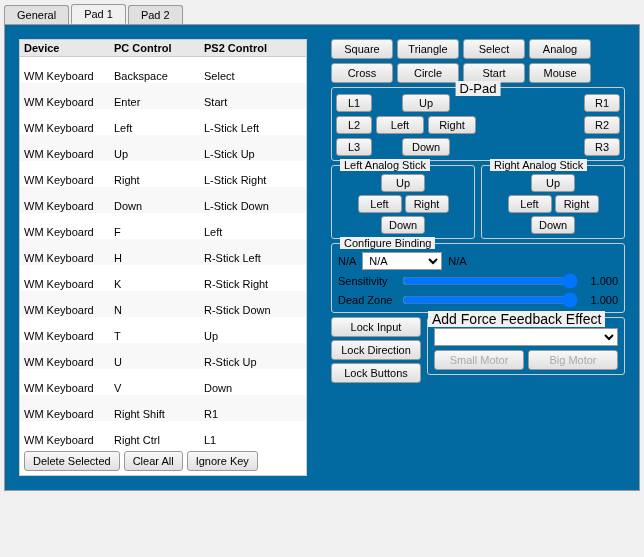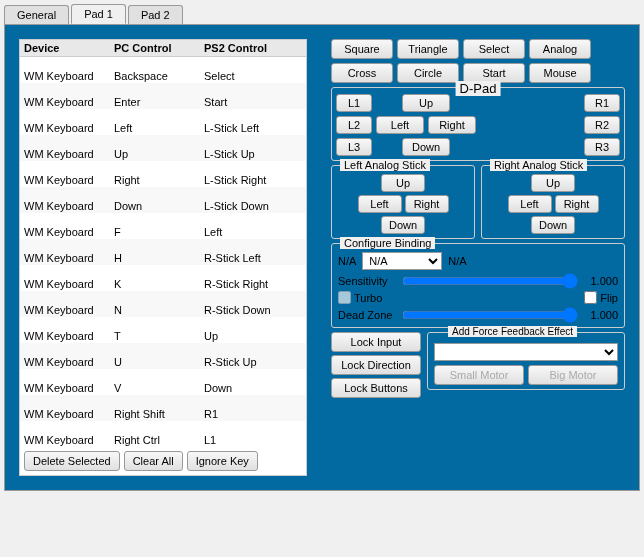--- a/index.html
+++ b/index.html
@@ -280,24 +280,24 @@
     .force-section {
       flex: 1;
       border: 1px solid #ccc;
       border-radius: 3px;
       padding: 4px 6px;
       position: relative;
     }
     .force-label {
       position: absolute;
       top: -7px;
-      left: 20px;
+      left: 0;
       background: #f0f0f0;
       padding: 0 4px;
-      font-size: 10px;
+      font-size: 14px;
       white-space: nowrap;
     }
     .force-inner { margin-top: 6px; display: flex; flex-direction: column; gap: 4px; }
     .force-dropdown {
       font-size: 11px;
       padding: 1px 2px;
       border: 1px solid #999;
       background: #fff;
       width: 100%;
     }
@@ -490,30 +490,20 @@
           <select class="config-select">
             <option>N/A</option>
           </select>
           <span class="config-text">N/A</span>
         </div>
         <div class="slider-row">
           <span class="slider-label">Sensitivity</span>
           <input type="range" class="slider" min="0" max="100" value="100" style="">
           <span class="slider-value">1.000</span>
         </div>
-        <div class="checkbox-row">
-          <div class="checkbox-item">
-            <input type="checkbox" disabled="" style="">
-            <span>Turbo</span>
-          </div>
-          <div class="checkbox-item" style="margin-left: auto;">
-            <input type="checkbox" style="">
-            <span>Flip</span>
-          </div>
-        </div>
         <div class="slider-row">
           <span class="slider-label">Dead Zone</span>
           <input type="range" class="slider" min="0" max="100" value="100" style="">
           <span class="slider-value">1.000</span>
         </div>
       </div>
 
       <div class="bottom-right">
         <div class="lock-buttons">
           <button class="lock-btn">Lock Input</button>

